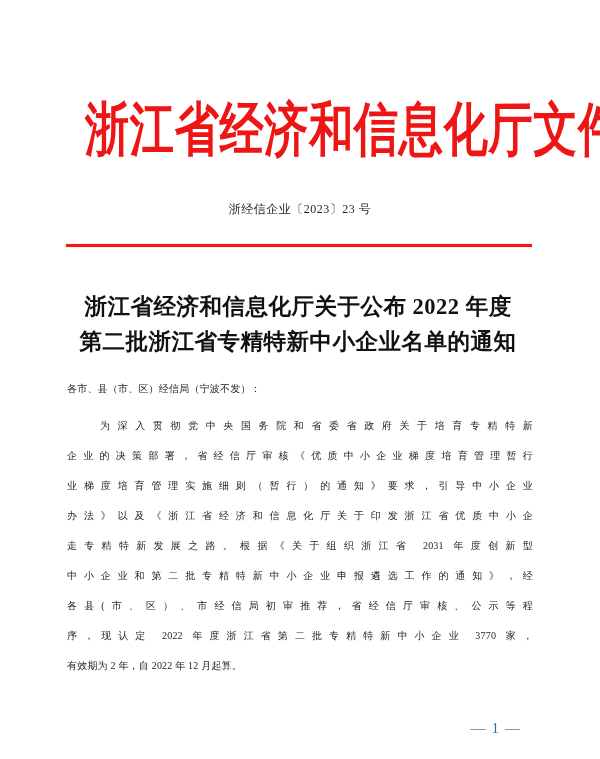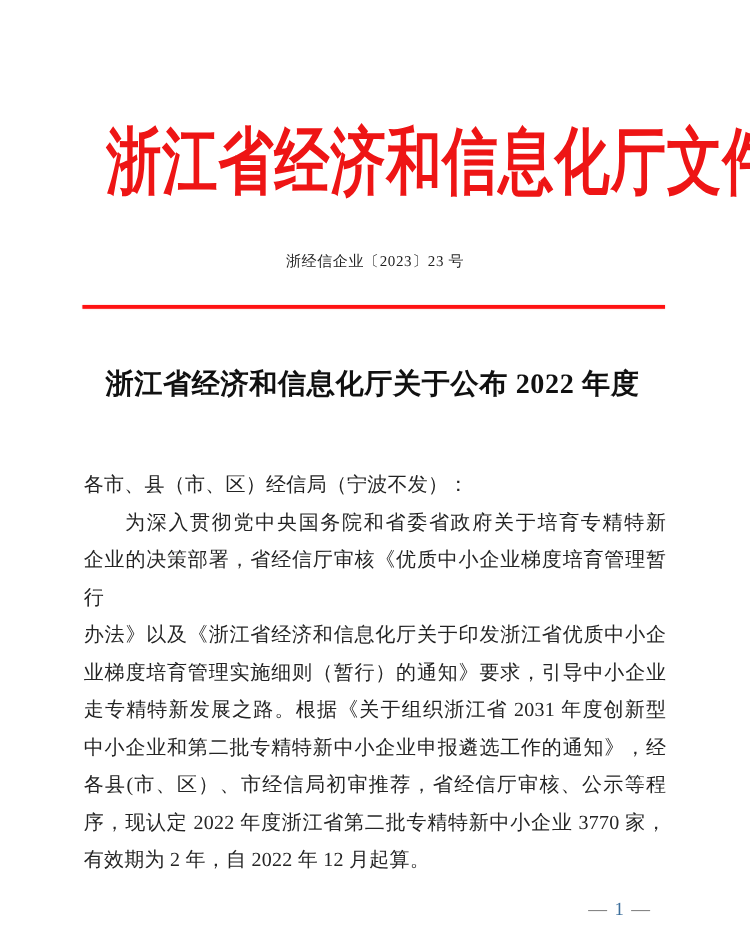--- a/index.html
+++ b/index.html
@@ -68,35 +68,36 @@
     line-height: 35px;
     letter-spacing: 0.5px;
     color: #111111;
   }
   
   .body-block {
     position: absolute;
     top: 374px;
     left: 67px;
     width: 466px;
-    font-size: 16px;
+    font-size: 10px;
     line-height: 30px;
     letter-spacing: 0.2px;
     color: #242424;
   }
   .bline {
     text-align: justify;
     text-align-last: justify;
   }
   .bline.no-just {
     text-align: left;
     text-align-last: auto;
   }
   .bline.indent {
     padding-left: 33px;
+    margin-top: 7px;
   }
   
   .page-number {
     position: absolute;
     top: 719px;
     right: 80px;
     font-size: 15px;
     line-height: 18px;
     white-space: nowrap;
   }
@@ -116,28 +117,29 @@
   <div class="letterhead">
     <span class="letterhead-inner">浙江省经济和信息化厅文件</span>
   </div>
 
   <div class="doc-number">浙经信企业〔2023〕23 号</div>
 
   <div class="red-rule"></div>
 
   <div class="doc-title">
     <div>浙江省经济和信息化厅关于公布 2022 年度</div>
+    <div>第二批浙江省专精特新中小企业名单的通知</div>
   </div>
 
   <div class="body-block">
     <div class="bline no-just">各市、县（市、区）经信局（宁波不发）：</div>
     <div class="bline indent">为深入贯彻党中央国务院和省委省政府关于培育专精特新</div>
     <div class="bline">企业的决策部署，省经信厅审核《优质中小企业梯度培育管理暂行</div>
+    <div class="bline">业梯度培育管理实施细则（暂行）的通知》要求，引导中小企业</div>
     <div class="bline">办法》以及《浙江省经济和信息化厅关于印发浙江省优质中小企</div>
-    <div class="bline">业梯度培育管理实施细则（暂行）的通知》要求，引导中小企业</div>
     <div class="bline">走专精特新发展之路。根据《关于组织浙江省 2031 年度创新型</div>
     <div class="bline">中小企业和第二批专精特新中小企业申报遴选工作的通知》，经</div>
     <div class="bline">各县(市、区）、市经信局初审推荐，省经信厅审核、公示等程</div>
     <div class="bline">序，现认定 2022 年度浙江省第二批专精特新中小企业 3770 家，</div>
     <div class="bline no-just">有效期为 2 年，自 2022 年 12 月起算。</div>
   </div>
 
   <div class="page-number">
     <span class="dash">—</span><span class="num">1</span><span class="dash">—</span>
   </div>

